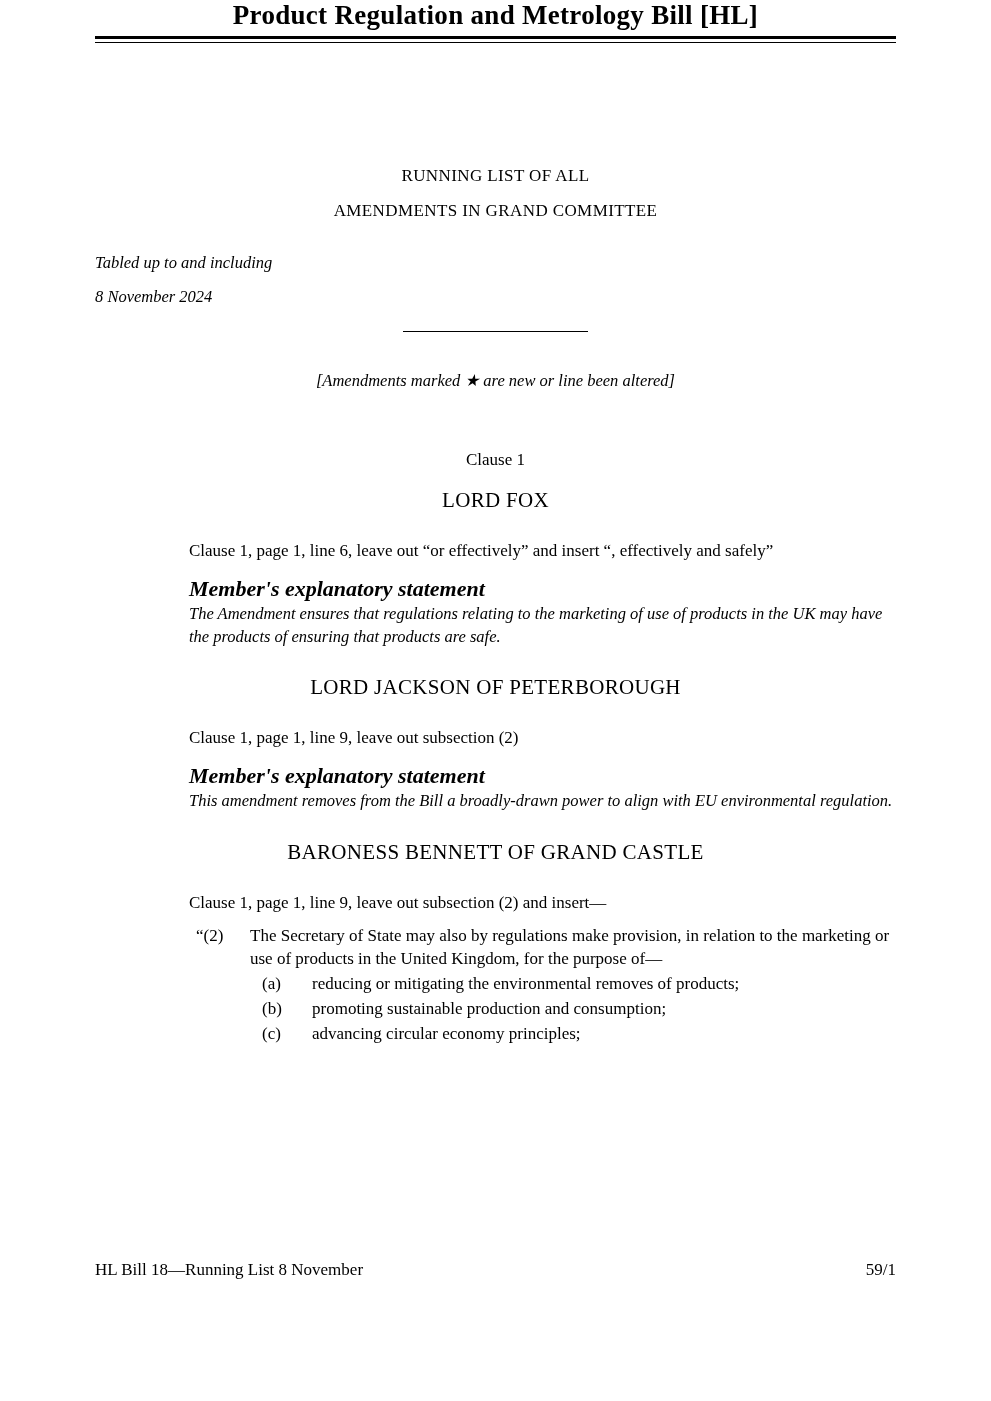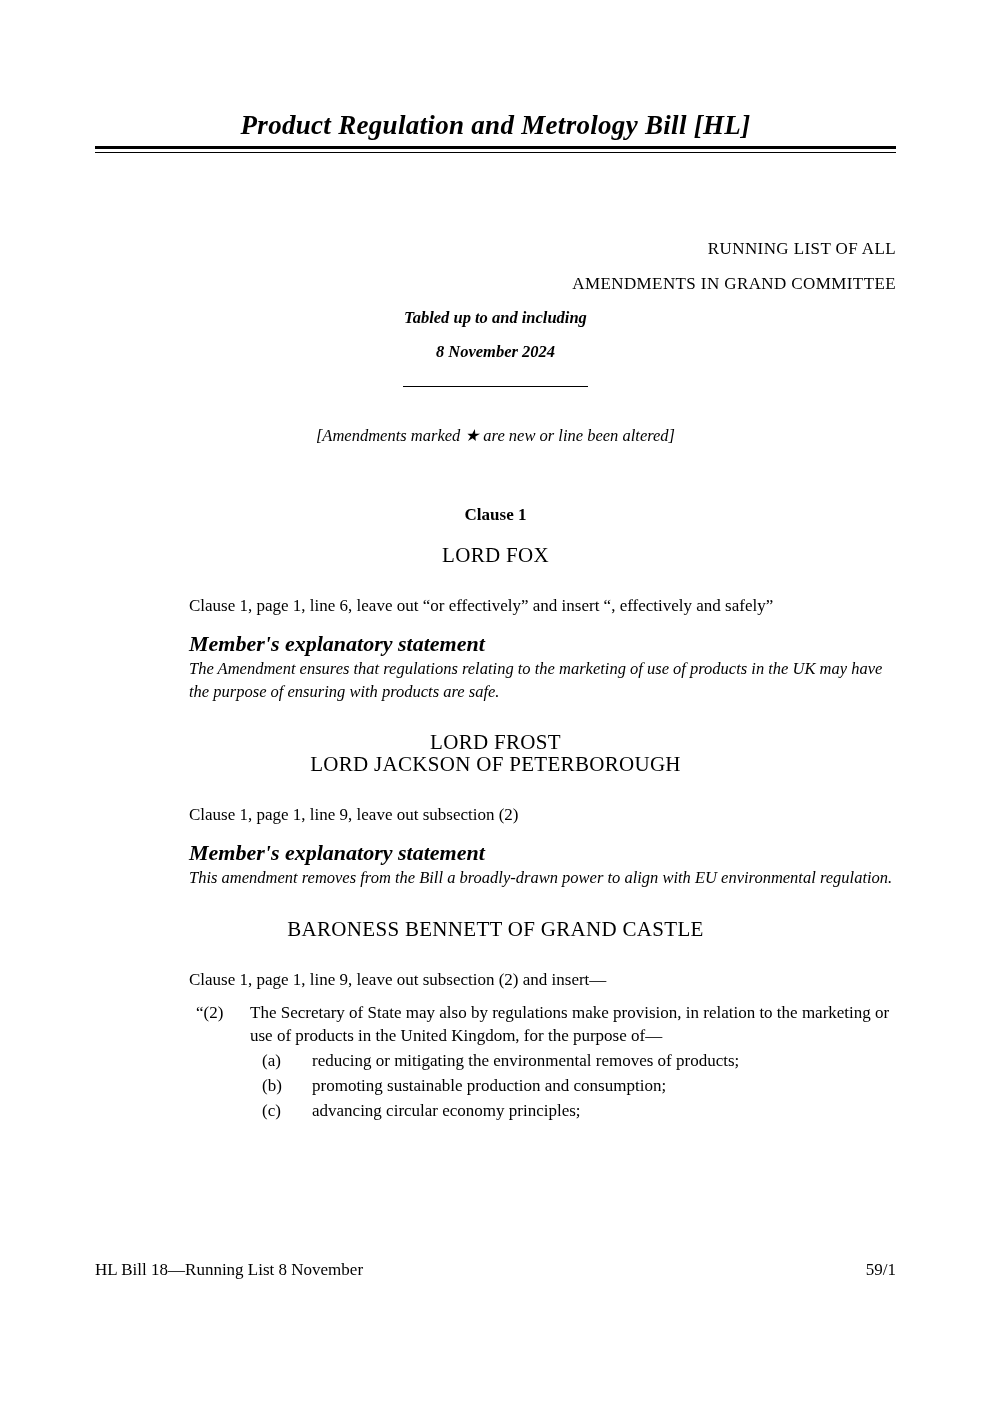--- a/index.html
+++ b/index.html
@@ -9,67 +9,64 @@
     height: 1401px;
     font-family: "Liberation Serif", "DejaVu Serif", serif;
     color: #000000;
     overflow: hidden;
     position: relative;
   }
   .page { position: relative; width: 991px; height: 1401px; }
   .content { padding: 0 95px; }
 
   .bill-title {
-    padding-top: 110px;
     text-align: center;
     font-size: 27px;
     font-weight: bold;
     line-height: 30px;
     letter-spacing: 0.3px;
-    font-style: italic;
   }
   .title-rule {
     margin-top: 6px;
     height: 7px;
     border-top: 3px solid #000;
     border-bottom: 1px solid #000;
   }
 
   .running-list {
-    margin-top: 78px;
-    text-align: right;
+    margin-top: 115px;
+    text-align: center;
     font-size: 17px;
     line-height: 35px;
     letter-spacing: 0.4px;
   }
   .tabled {
-    margin-top: 0;
-    text-align: center;
+    margin-top: 18px;
+    text-align: left;
     font-style: italic;
     font-size: 16.5px;
     line-height: 34px;
-    font-weight: bold;
   }
   .short-rule {
     width: 185px;
     margin: 17px auto 0 auto;
     border: none;
     border-top: 1.3px solid #000;
   }
   .marked-note {
     margin-top: 36px;
     text-align: center;
     font-style: italic;
     font-size: 16.5px;
     line-height: 25px;
   }
   .clause-heading {
     margin-top: 55px;
     text-align: center;
-    font-weight: bold;
+    font-weight: normal;
     font-size: 17px;
     line-height: 24px;
   }
 
   .sponsors {
     margin-top: 28px;
     text-align: center;
     font-size: 21px;
     line-height: 22px;
     letter-spacing: 0.3px;
@@ -146,26 +143,25 @@
     <div class="marked-note"><span>[Amendments marked</span> <span>★</span> <span>are new or line been altered]</span></div>
 
     <div class="clause-heading">Clause 1</div>
 
     <section class="amendment">
       <div class="sponsors first">
         <div>LORD FOX</div>
       </div>
       <p class="amend-text">Clause 1, page 1, line 6, leave out “or effectively” and insert “, effectively and safely”</p>
       <div class="expl-heading">Member's explanatory statement</div>
-      <div class="expl-text">The Amendment ensures that regulations relating to the marketing of use of products in the UK may have the purpose of ensuring with products are safe.</div>
+      <div class="expl-text">The Amendment ensures that regulations relating to the marketing of use of products in the UK may have the products of ensuring that products are safe.</div>
     </section>
 
     <section class="amendment">
       <div class="sponsors">
-        <div>LORD FROST</div>
         <div>LORD JACKSON OF PETERBOROUGH</div>
       </div>
       <p class="amend-text">Clause 1, page 1, line 9, leave out subsection (2)</p>
       <div class="expl-heading">Member's explanatory statement</div>
       <div class="expl-text">This amendment removes from the Bill a broadly-drawn power to align with EU environmental regulation.</div>
     </section>
 
     <section class="amendment">
       <div class="sponsors">
         <div>BARONESS BENNETT OF GRAND CASTLE</div>

